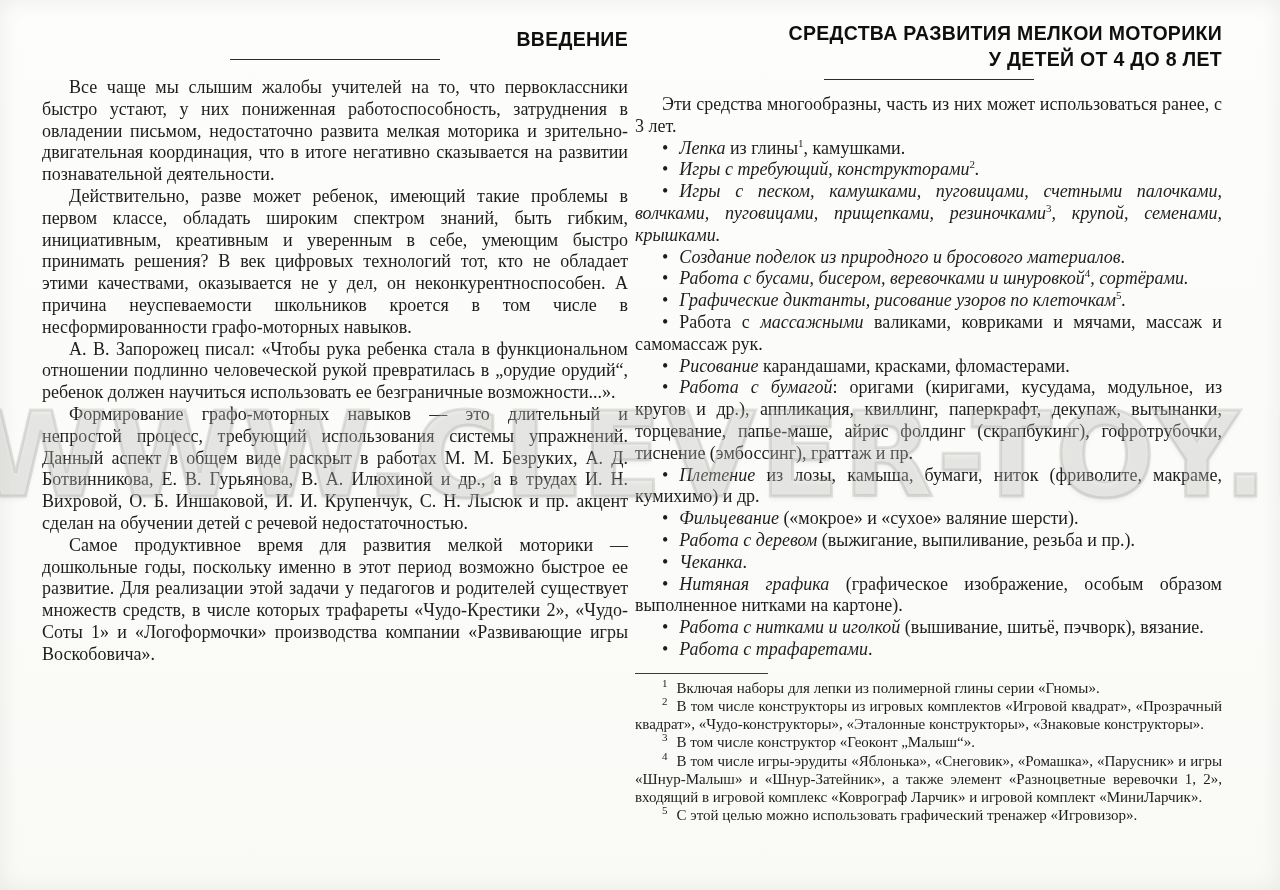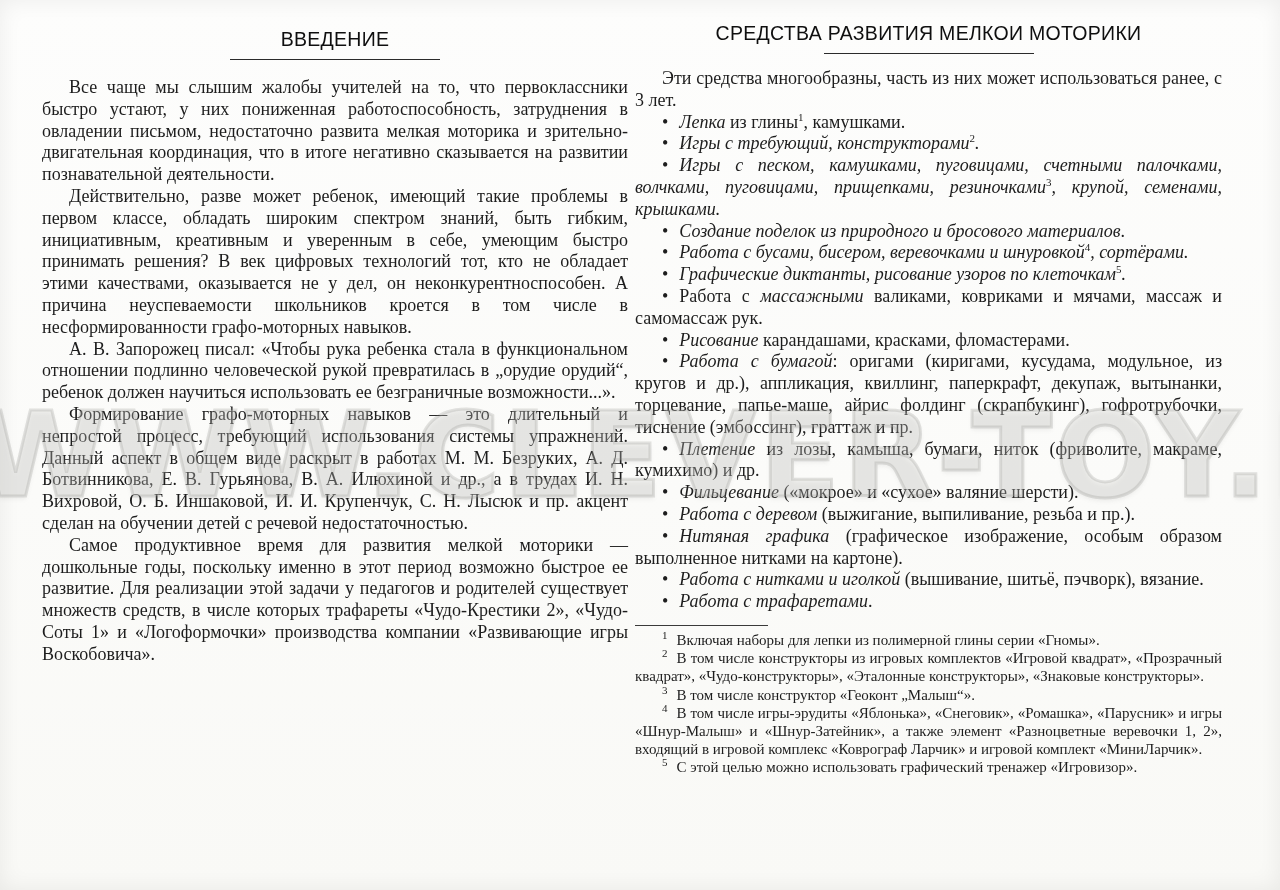--- a/index.html
+++ b/index.html
@@ -15,22 +15,22 @@
   }
   .col{
     position:absolute;
     font-size:18px;line-height:21.8px;color:#1d1d1d;
     text-align:justify;
   }
   .col.left{left:42px;top:26px;width:586px;}
   .col.right{left:635px;top:20px;width:587px;}
   .page-title{
     font-family:"Liberation Sans","DejaVu Sans",sans-serif;
-    font-size:19.5px;font-weight:normal;color:#0f0f0f;
-    text-align:center;margin:0;line-height:26px;letter-spacing:.3px;
+    font-size:19.5px;font-weight:bold;color:#0f0f0f;
+    text-align:right;margin:0;line-height:26px;letter-spacing:.3px;
   }
   .title-rule{
     width:210px;height:0;border-top:1.6px solid #2b2b2b;
     margin:7px auto 0;
   }
   .left .body{margin-top:17px;}
   .right .body{margin-top:14px;}
   .para{margin:0;text-indent:27px;}
   .it{font-style:italic;}
   sup{font-size:11px;line-height:0;}
@@ -62,37 +62,39 @@
         <p class="para">Действительно, разве может ребенок, имеющий такие проблемы в первом классе, обладать широким спектром знаний, быть гибким, инициативным, креативным и уверенным в себе, умеющим быстро принимать решения? В век цифровых технологий тот, кто не обладает этими качествами, оказывается не у дел, он неконкурентноспособен. А причина неуспеваемости школьников кроется в том числе в несформированности графо-моторных навыков.</p>
         <p class="para">А. В. Запорожец писал: «Чтобы рука ребенка стала в функциональном отношении подлинно человеческой рукой превратилась в „орудие орудий“, ребенок должен научиться использовать ее безграничные возможности...».</p>
         <p class="para">Формирование графо-моторных навыков — это длительный и непростой процесс, требующий использования системы упражнений. Данный аспект в общем виде раскрыт в работах М. М. Безруких, А. Д. Ботвинникова, Е. В. Гурьянова, В. А. Илюхиной и др., а в трудах И. Н. Вихровой, О. Б. Иншаковой, И. И. Крупенчук, С. Н. Лысюк и пр. акцент сделан на обучении детей с речевой недостаточностью.</p>
         <p class="para">Самое продуктивное время для развития мелкой моторики — дошкольные годы, поскольку именно в этот период возможно быстрое ее развитие. Для реализации этой задачи у педагогов и родителей существует множеств средств, в числе которых трафареты «Чудо-Крестики 2», «Чудо-Соты 1» и «Логоформочки» производства компании «Развивающие игры Воскобовича».</p>
       </div>
   </div>
 
   <div class="col right">
     <h1 class="page-title">
       <span>СРЕДСТВА РАЗВИТИЯ МЕЛКОИ МОТОРИКИ</span><br>
+      <span>У ДЕТЕЙ ОТ 4 ДО 8 ЛЕТ</span>
     </h1>
     <div class="title-rule"></div>
     <div class="body">
       <p class="para">Эти средства многообразны, часть из них может использоваться ранее, с 3 лет.</p>
       <div>
           <p class="para"><span class="glyph">•</span><span class="it">Лепка</span><span> из глины</span><sup>1</sup><span>, камушками.</span></p>
           <p class="para"><span class="glyph">•</span><span class="it">Игры с требующий, конструкторами</span><sup>2</sup><span class="it">.</span></p>
           <p class="para"><span class="glyph">•</span><span class="it">Игры с песком, камушками, пуговицами, счетными палочками, волчками, пуговицами, прищепками, резиночками</span><sup>3</sup><span class="it">, крупой, семенами, крышками.</span></p>
           <p class="para"><span class="glyph">•</span><span class="it">Создание поделок из природного и бросового материалов</span><span>.</span></p>
           <p class="para"><span class="glyph">•</span><span class="it">Работа с бусами, бисером, веревочками и шнуровкой</span><sup>4</sup><span class="it">, сортёрами.</span></p>
           <p class="para"><span class="glyph">•</span><span class="it">Графические диктанты, рисование узоров по клеточкам</span><sup>5</sup><span class="it">.</span></p>
           <p class="para"><span class="glyph">•</span><span>Работа с </span><span class="it">массажными</span><span> валиками, ковриками и мячами, массаж и самомассаж рук.</span></p>
           <p class="para"><span class="glyph">•</span><span class="it">Рисование</span><span> карандашами, красками, фломастерами.</span></p>
           <p class="para"><span class="glyph">•</span><span class="it">Работа с бумагой</span><span>: оригами (киригами, кусудама, модульное, из кругов и др.), аппликация, квиллинг, паперкрафт, декупаж, вытынанки, торцевание, папье-маше, айрис фолдинг (скрапбукинг), гофротрубочки, тиснение (эмбоссинг), граттаж и пр.</span></p>
           <p class="para"><span class="glyph">•</span><span class="it">Плетение</span><span> из лозы, камыша, бумаги, ниток (фриволите, макраме, кумихимо) и др.</span></p>
           <p class="para"><span class="glyph">•</span><span class="it">Фильцевание</span><span> («мокрое» и «сухое» валяние шерсти).</span></p>
           <p class="para"><span class="glyph">•</span><span class="it">Работа с деревом</span><span> (выжигание, выпиливание, резьба и пр.).</span></p>
+          <p class="para"><span class="glyph">•</span><span class="it">Чеканка</span><span>.</span></p>
           <p class="para"><span class="glyph">•</span><span class="it">Нитяная графика</span><span> (графическое изображение, особым образом выполненное нитками на картоне).</span></p>
           <p class="para"><span class="glyph">•</span><span class="it">Работа с нитками и иголкой</span><span> (вышивание, шитьё, пэчворк), вязание.</span></p>
           <p class="para"><span class="glyph">•</span><span class="it">Работа с трафаретами</span><span>.</span></p>
         </div>
     </div>
     <div class="footnotes">
       <div class="fn-rule"></div>
       <div>
           <p class="footnote"><sup class="fnum">1</sup><span>Включая наборы для лепки из полимерной глины серии «Гномы».</span></p>
           <p class="footnote"><sup class="fnum">2</sup><span>В том числе конструкторы из игровых комплектов «Игровой квадрат», «Прозрачный квадрат», «Чудо-конструкторы», «Эталонные конструкторы», «Знаковые конструкторы».</span></p>

